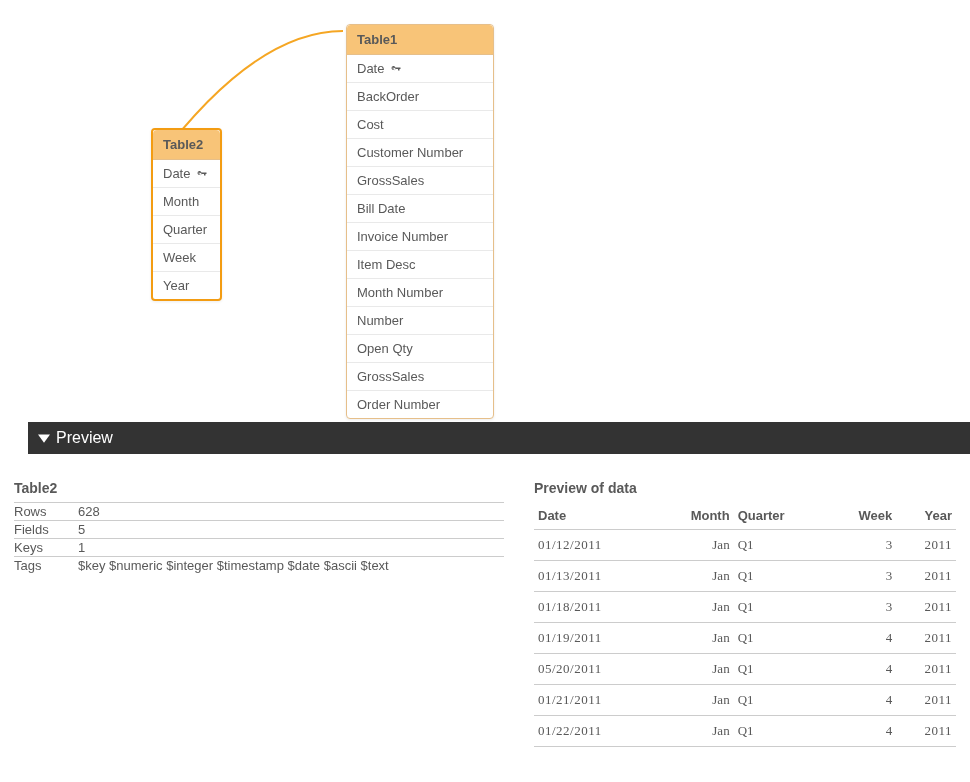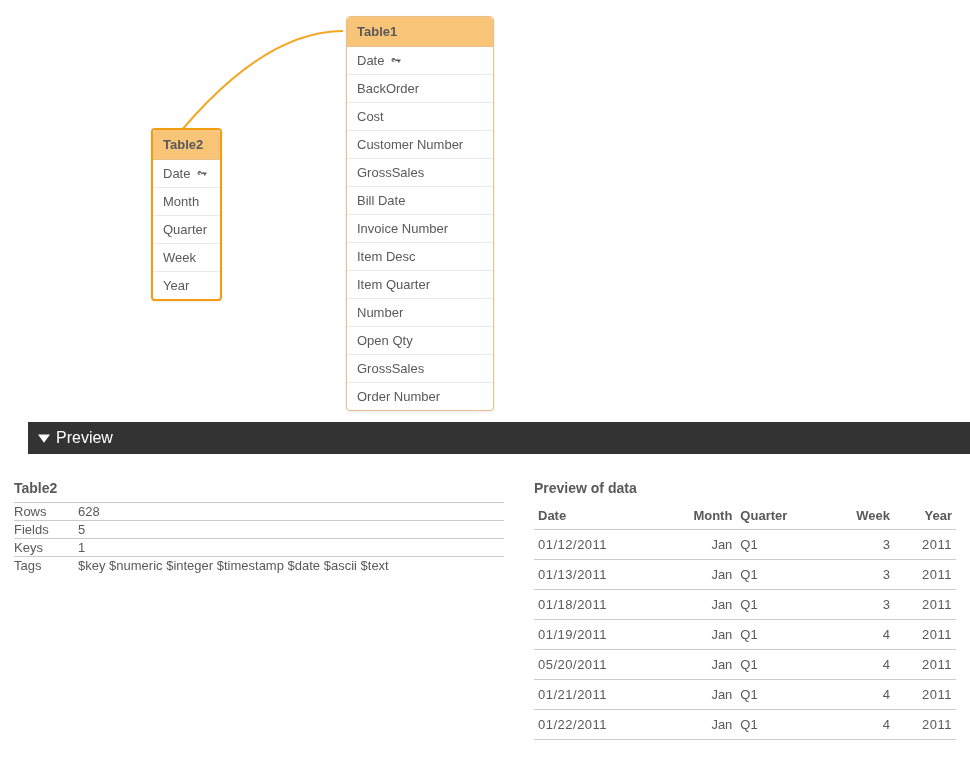--- a/index.html
+++ b/index.html
@@ -118,36 +118,36 @@
 .data-table th {
   text-align: left;
   font-weight: bold;
   padding: 6px 4px 6px 4px;
   border-bottom: 1px solid #ccc;
 }
 .data-table th.r, .data-table td.r { text-align: right; }
 .data-table td {
   padding: 7px 4px;
   border-bottom: 1px solid #ccc;
-  font-family: Liberation Sans, sans-serif;
+  font-family: Liberation Serif, serif;
 }
 .data-table td.date, .data-table td.year {
   letter-spacing: 0.5px;
 }
 </style>
 </head>
 <body>
 
 <div class="canvas">
 
   <svg class="connector" style="left:155px; top:26px; width:195px; height:140px;">
     <path d="M 3 134 Q 100 5 188 5" stroke="#f5a623" stroke-width="2" fill="none"></path>
   </svg>
 
-  <div class="table-box" style="left:346px; top:16px; width:148px;">
+  <div class="table-box" style="left:346px; top:24px; width:148px;">
     <div class="header">
       <span>Table1</span>
     </div>
     <div id="table1-fields">
         <div class="field">
           <span>Date</span>
           <span class="key-icon">
             <svg viewBox="0 0 24 24" fill="#595959">
               <path d="M7 14a4 4 0 1 1 3.87-5h10.13v3h-2v3h-3v-3h-5.13A4 4 0 0 1 7 14zm0-2a2 2 0 1 0 0-0.01z"></path>
               <circle cx="6" cy="10" r="1.2" fill="#fff"></circle>
@@ -169,21 +169,21 @@
         <div class="field">
           <span>Bill Date</span>
         </div>
         <div class="field">
           <span>Invoice Number</span>
         </div>
         <div class="field">
           <span>Item Desc</span>
         </div>
         <div class="field">
-          <span>Item Quarter</span>
+          <span>Month Number</span>
         </div>
         <div class="field">
           <span>Number</span>
         </div>
         <div class="field">
           <span>Open Qty</span>
         </div>
         <div class="field">
           <span>GrossSales</span>
         </div>

